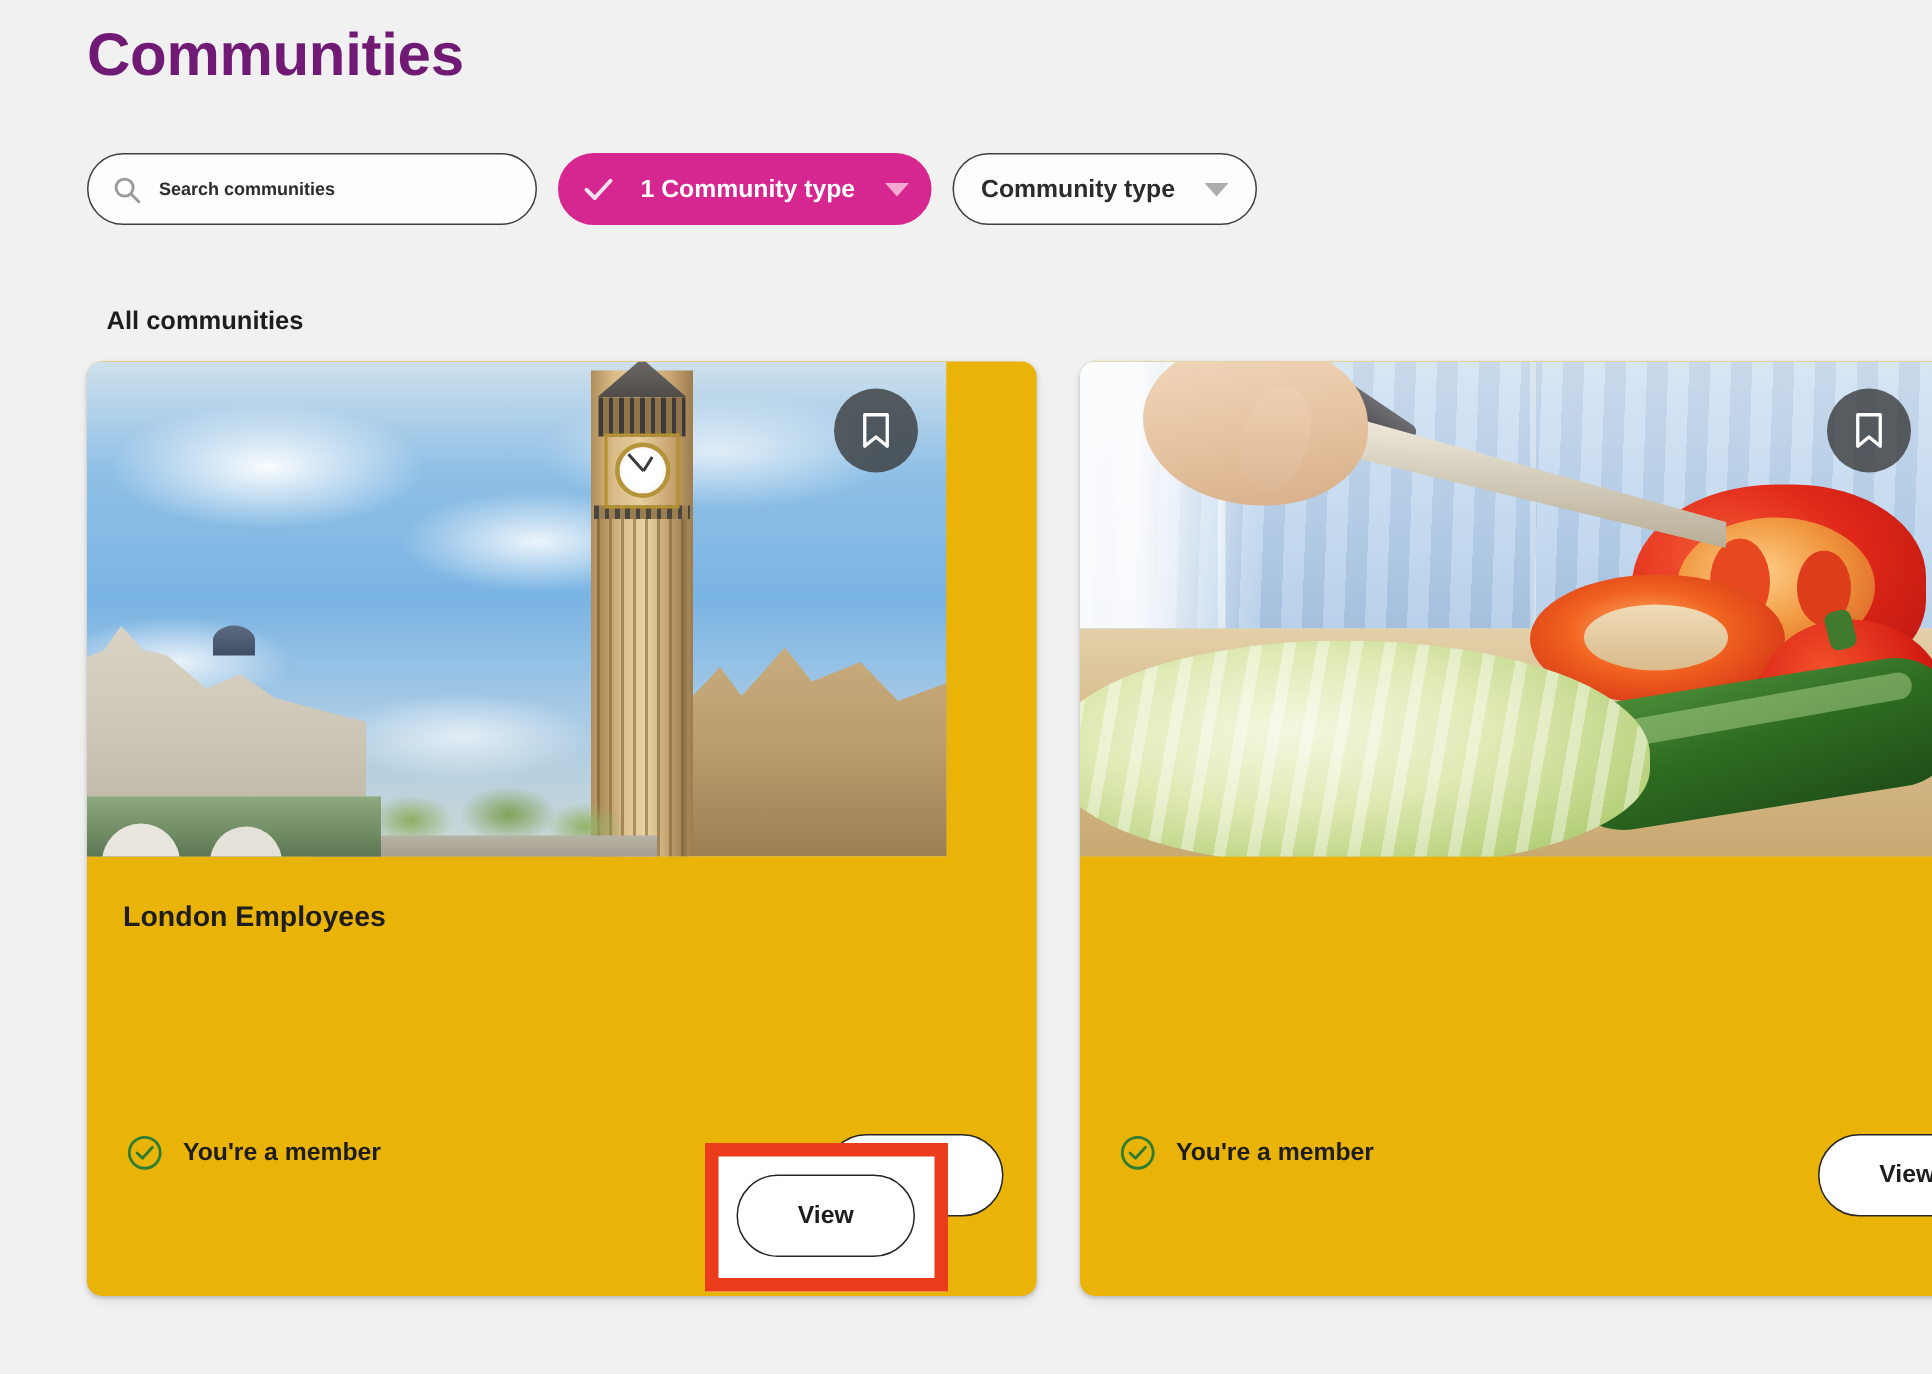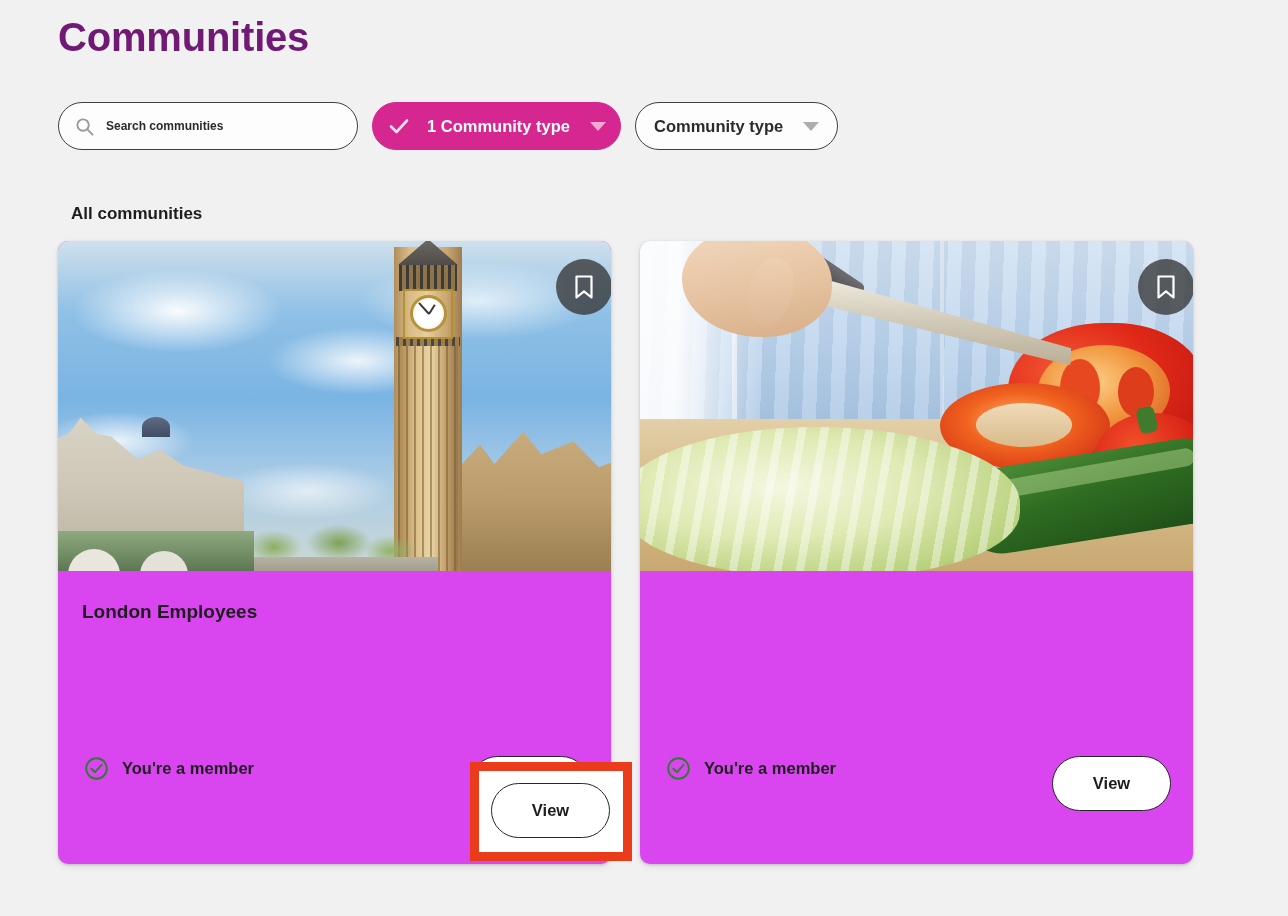--- a/index.html
+++ b/index.html
@@ -48,21 +48,21 @@
 
   
   .section-label {
     position: absolute; left: 58px; top: 202px;
     font-size: 17px; font-weight: bold; color: #1d1d1d; line-height: 24px; margin-left: 13px;
   }
 
   
   .cards { position: absolute; left: 58px; top: 241px; display: flex; gap: 29px; }
   .card {
-    width: 553px; height: 623px; background: #d946ef; border-radius: 10px;
+    width: 633px; height: 623px; background: #eab308; border-radius: 10px;
     box-shadow: 0 1px 3px rgba(0,0,0,0.18), 0 3px 8px rgba(0,0,0,0.07);
     position: relative; overflow: hidden; display: flex; flex-direction: column;
   }
   .card-media { position: relative; width: 573px; height: 330px; overflow: hidden; flex: 0 0 auto; }
 
   
   .media-bigben {
     width: 100%; height: 100%;
     background:
       radial-gradient(ellipse 150px 60px at 120px 70px, rgba(255,255,255,0.95), rgba(255,255,255,0) 70%),

